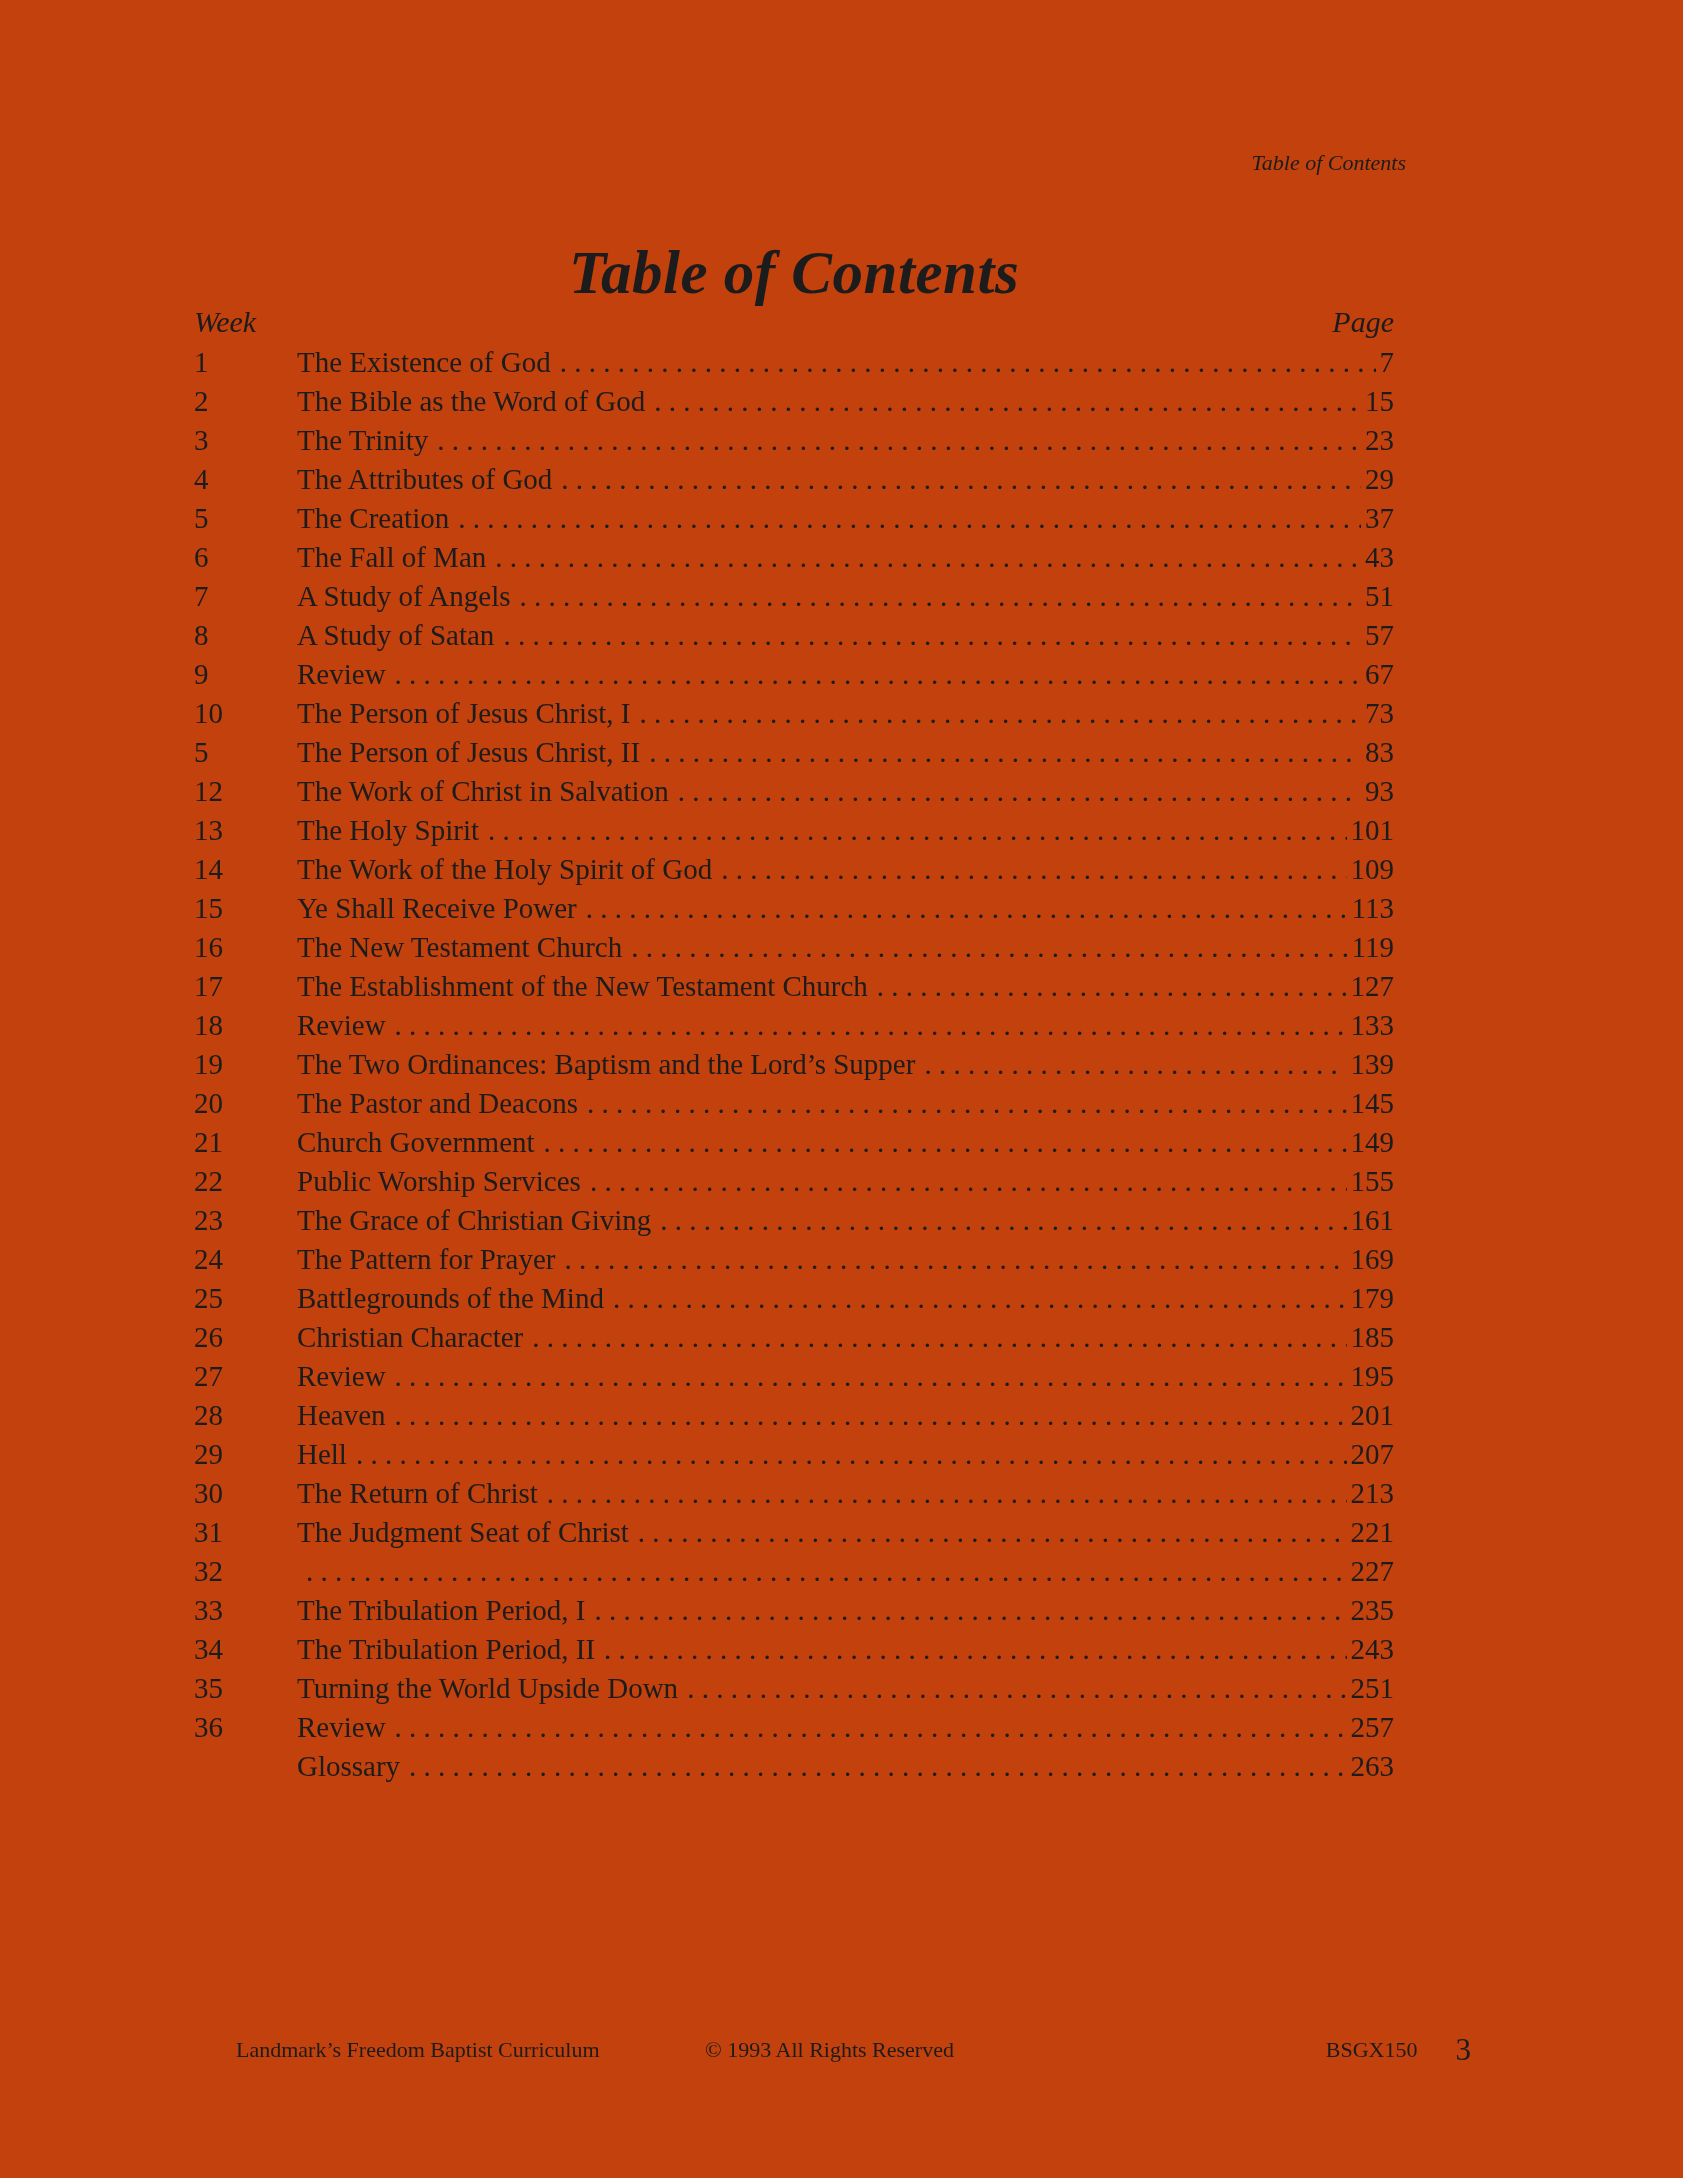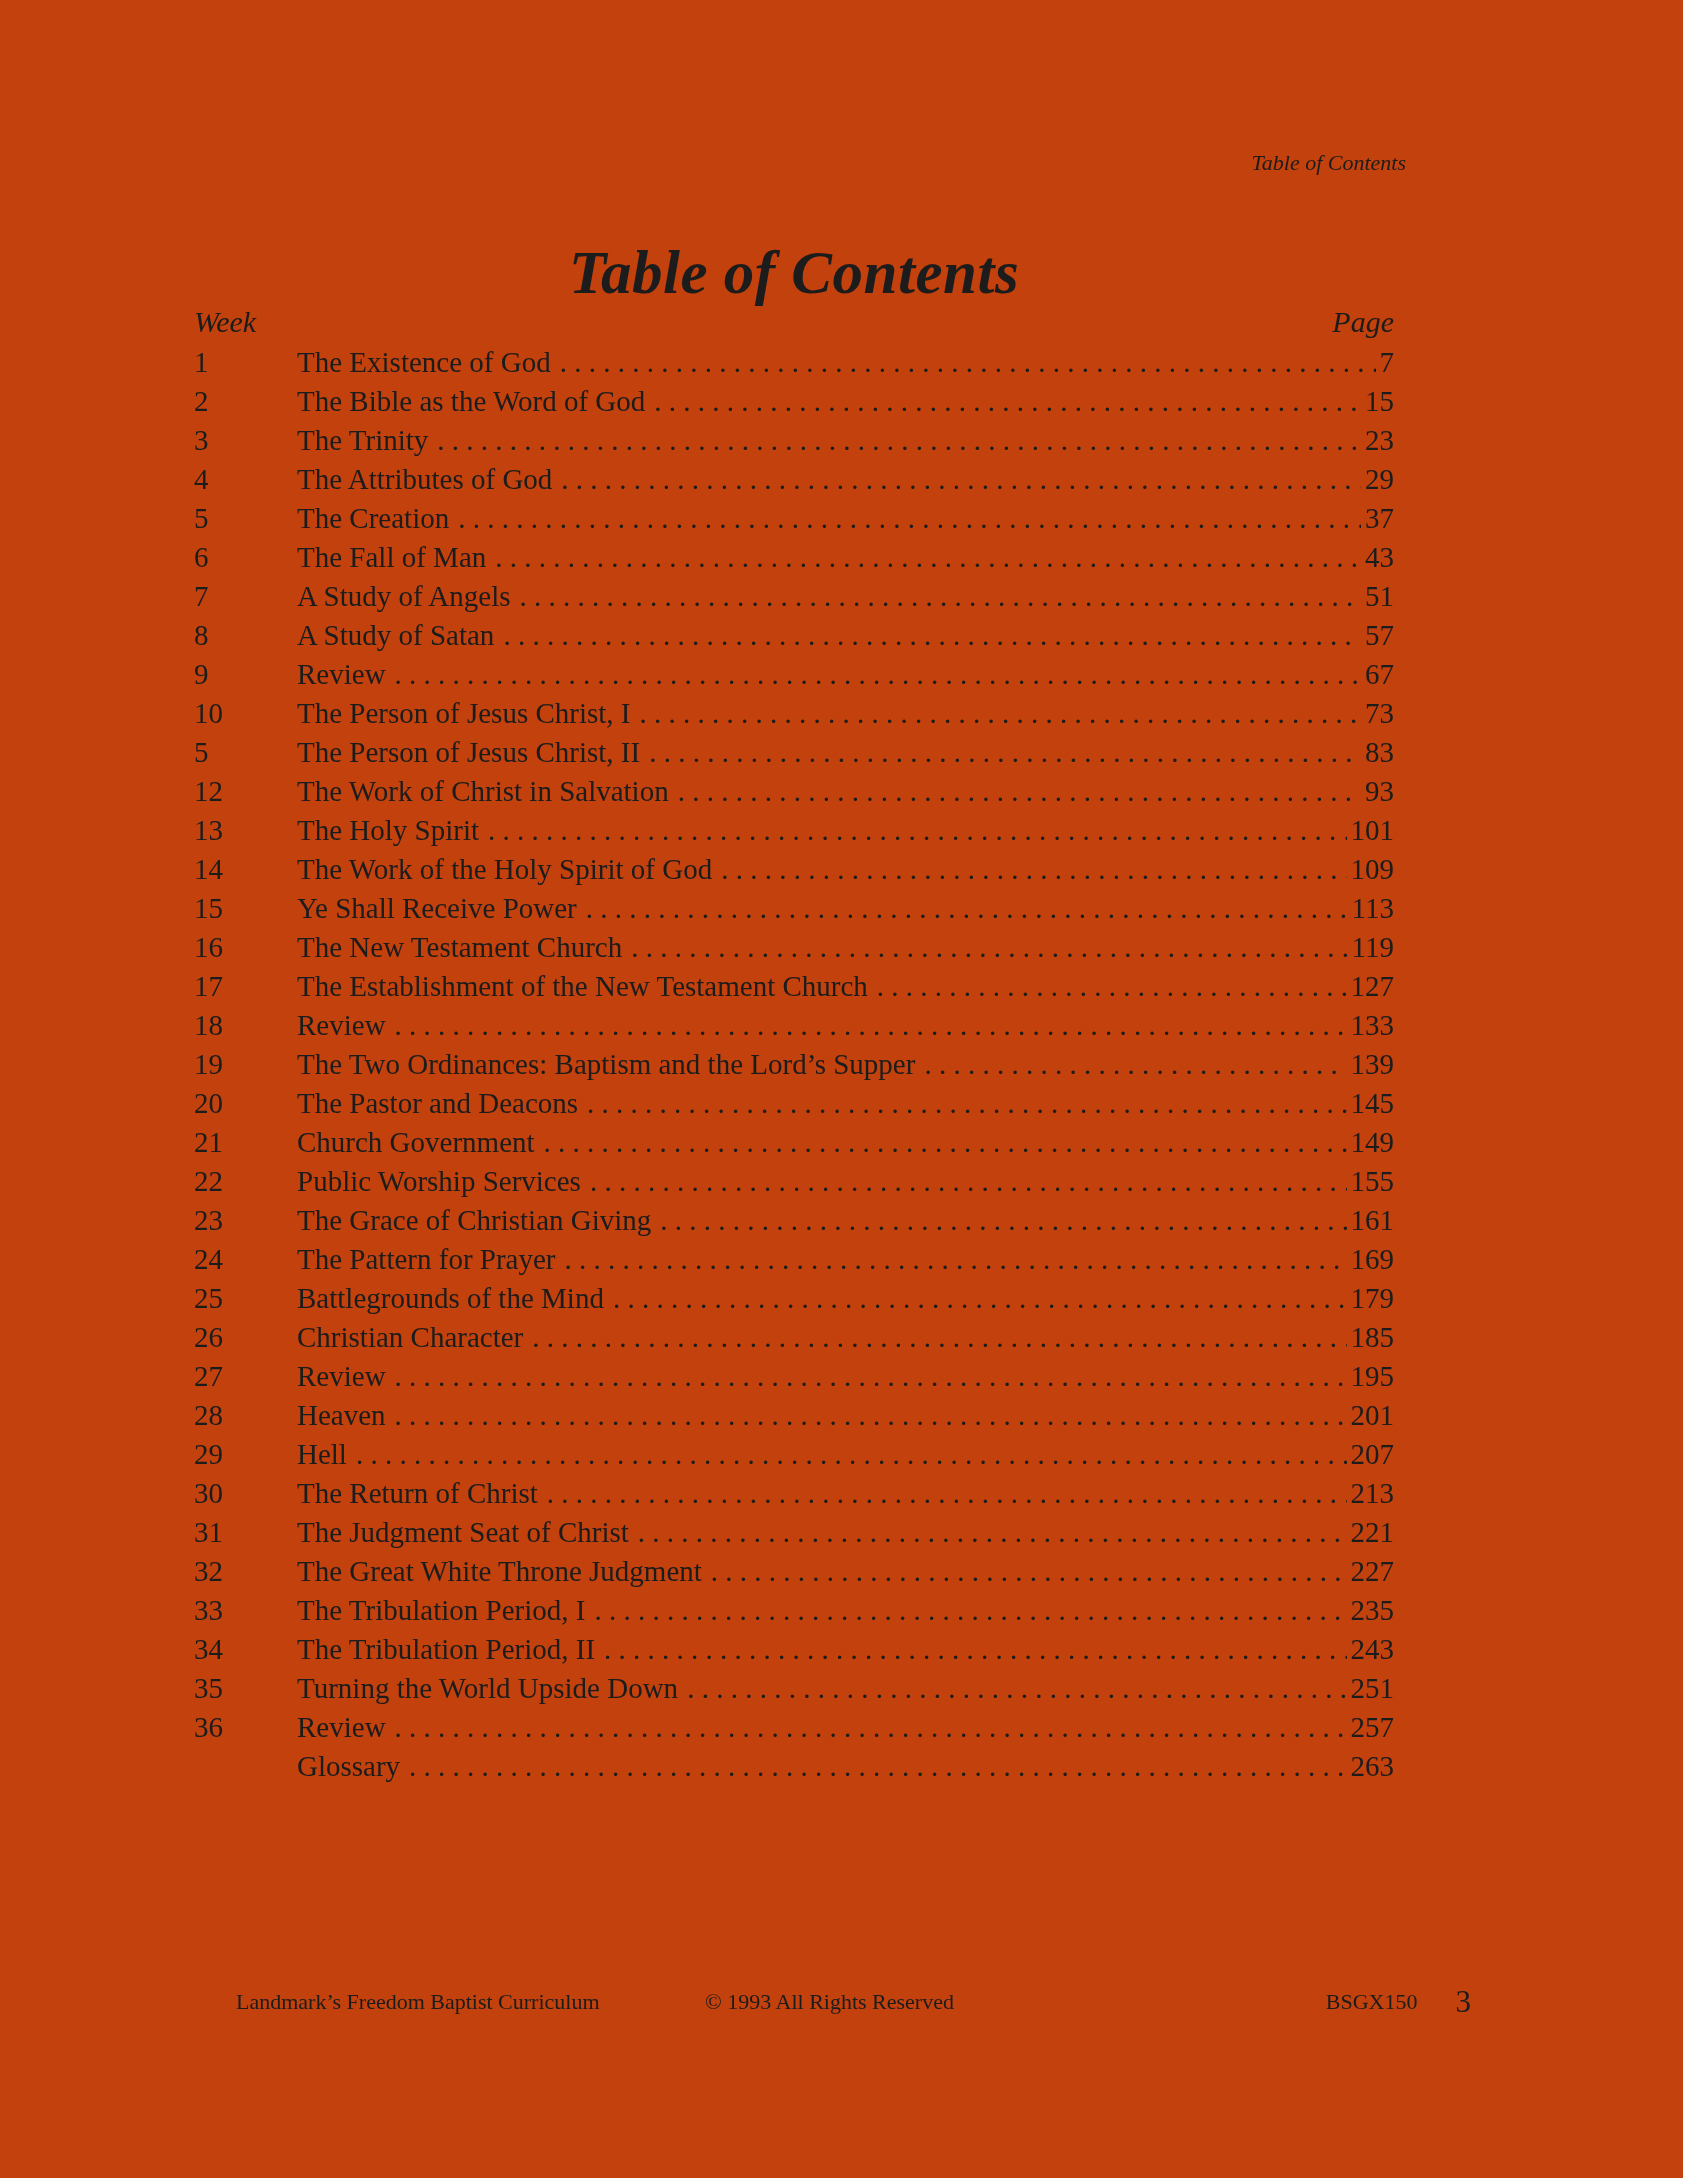--- a/index.html
+++ b/index.html
@@ -88,21 +88,21 @@
     top: 1984px;
     left: 188px;
     width: 1283px;
     display: grid;
     grid-template-columns: 1fr auto 1fr;
     align-items: baseline;
     font-size: 22px;
     line-height: 36px;
   }
   .footer-left  { text-align: left; margin-left: 48px; }
-  .footer-center{ text-align: center; }
+  .footer-center{ text-align: center; margin-top: 48px; }
   .footer-right {
     display: flex;
     justify-content: flex-end;
     align-items: flex-end;
     gap: 38px;
   }
   .footer-page-number {
     font-size: 31px;
   }
 </style>
@@ -333,21 +333,20 @@
 
     <div class="toc-row">
       <span class="week-col">31</span>
       <span class="entry-title">The Judgment Seat of Christ</span>
       <span class="leader"></span>
       <span class="page-col">221</span>
     </div>
 
     <div class="toc-row">
       <span class="week-col">32</span>
-      <span class="entry-title">The Great White Throne Judgment</span>
       <span class="leader"></span>
       <span class="page-col">227</span>
     </div>
 
     <div class="toc-row">
       <span class="week-col">33</span>
       <span class="entry-title">The Tribulation Period, I</span>
       <span class="leader"></span>
       <span class="page-col">235</span>
     </div>

